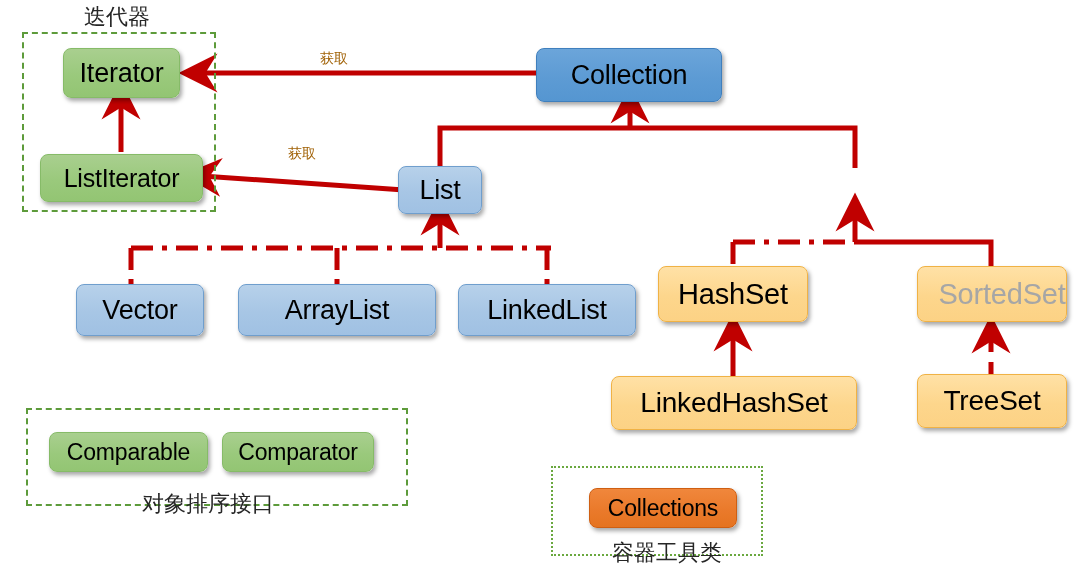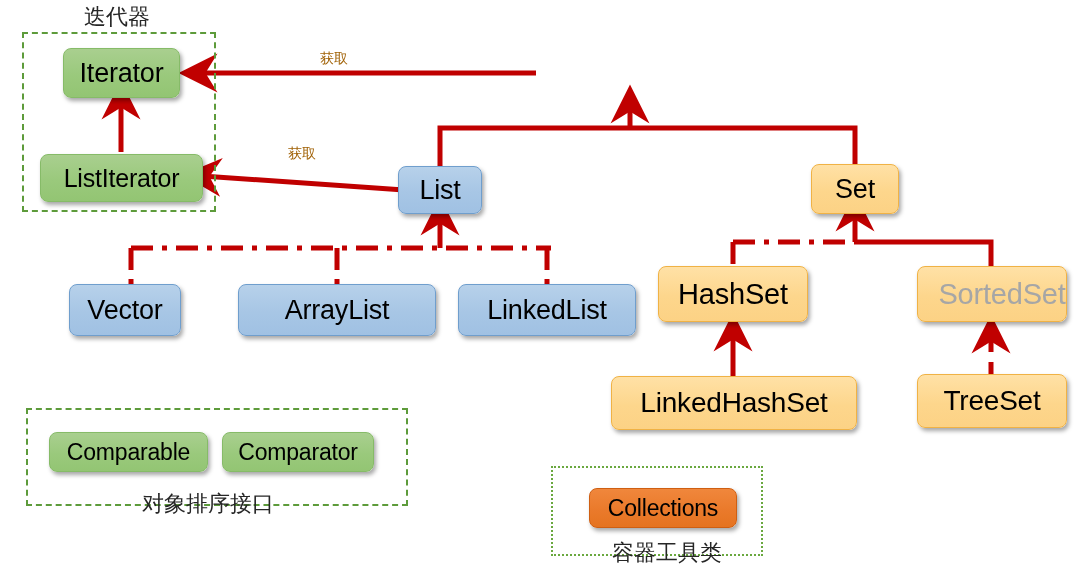--- a/index.html
+++ b/index.html
@@ -125,26 +125,26 @@
     </g>
   </svg>
 
   <div class="edge-label" style="left:320px;top:50px;">获取</div>
   <div class="edge-label" style="left:288px;top:145px;">获取</div>
 
   <div class="node green" style="left:63px;top:48px;width:117px;height:50px;">Iterator</div>
 
   <div class="node green" style="left:40px;top:154px;width:163px;height:48px;font-size:25px;">ListIterator</div>
 
+  <div class="node blue-dark" style="left:536px;top:48px;width:186px;height:54px;">Collection</div>
 
   <div class="node blue-light" style="left:398px;top:166px;width:84px;height:48px;">List</div>
 
-  <div class="node orange-light" style="left:811px;top:164px;width:88px;height:50px;">Set</div>
 
-  <div class="node blue-light" style="left:69px;top:284px;width:112px;height:52px;">Vector</div>
+  <div class="node blue-light" style="left:76px;top:284px;width:128px;height:52px;">Vector</div>
 
   <div class="node blue-light" style="left:238px;top:284px;width:198px;height:52px;">ArrayList</div>
 
   <div class="node blue-light" style="left:458px;top:284px;width:178px;height:52px;">LinkedList</div>
 
   <div class="node orange-light" style="left:658px;top:266px;width:150px;height:56px;font-size:29px;">HashSet</div>
 
   <div class="node orange-light muted-text" style="left:917px;top:266px;width:150px;height:56px;font-size:29px;">SortedSet</div>
 
   <div class="node orange-light" style="left:611px;top:376px;width:246px;height:54px;font-size:28px;">LinkedHashSet</div>

